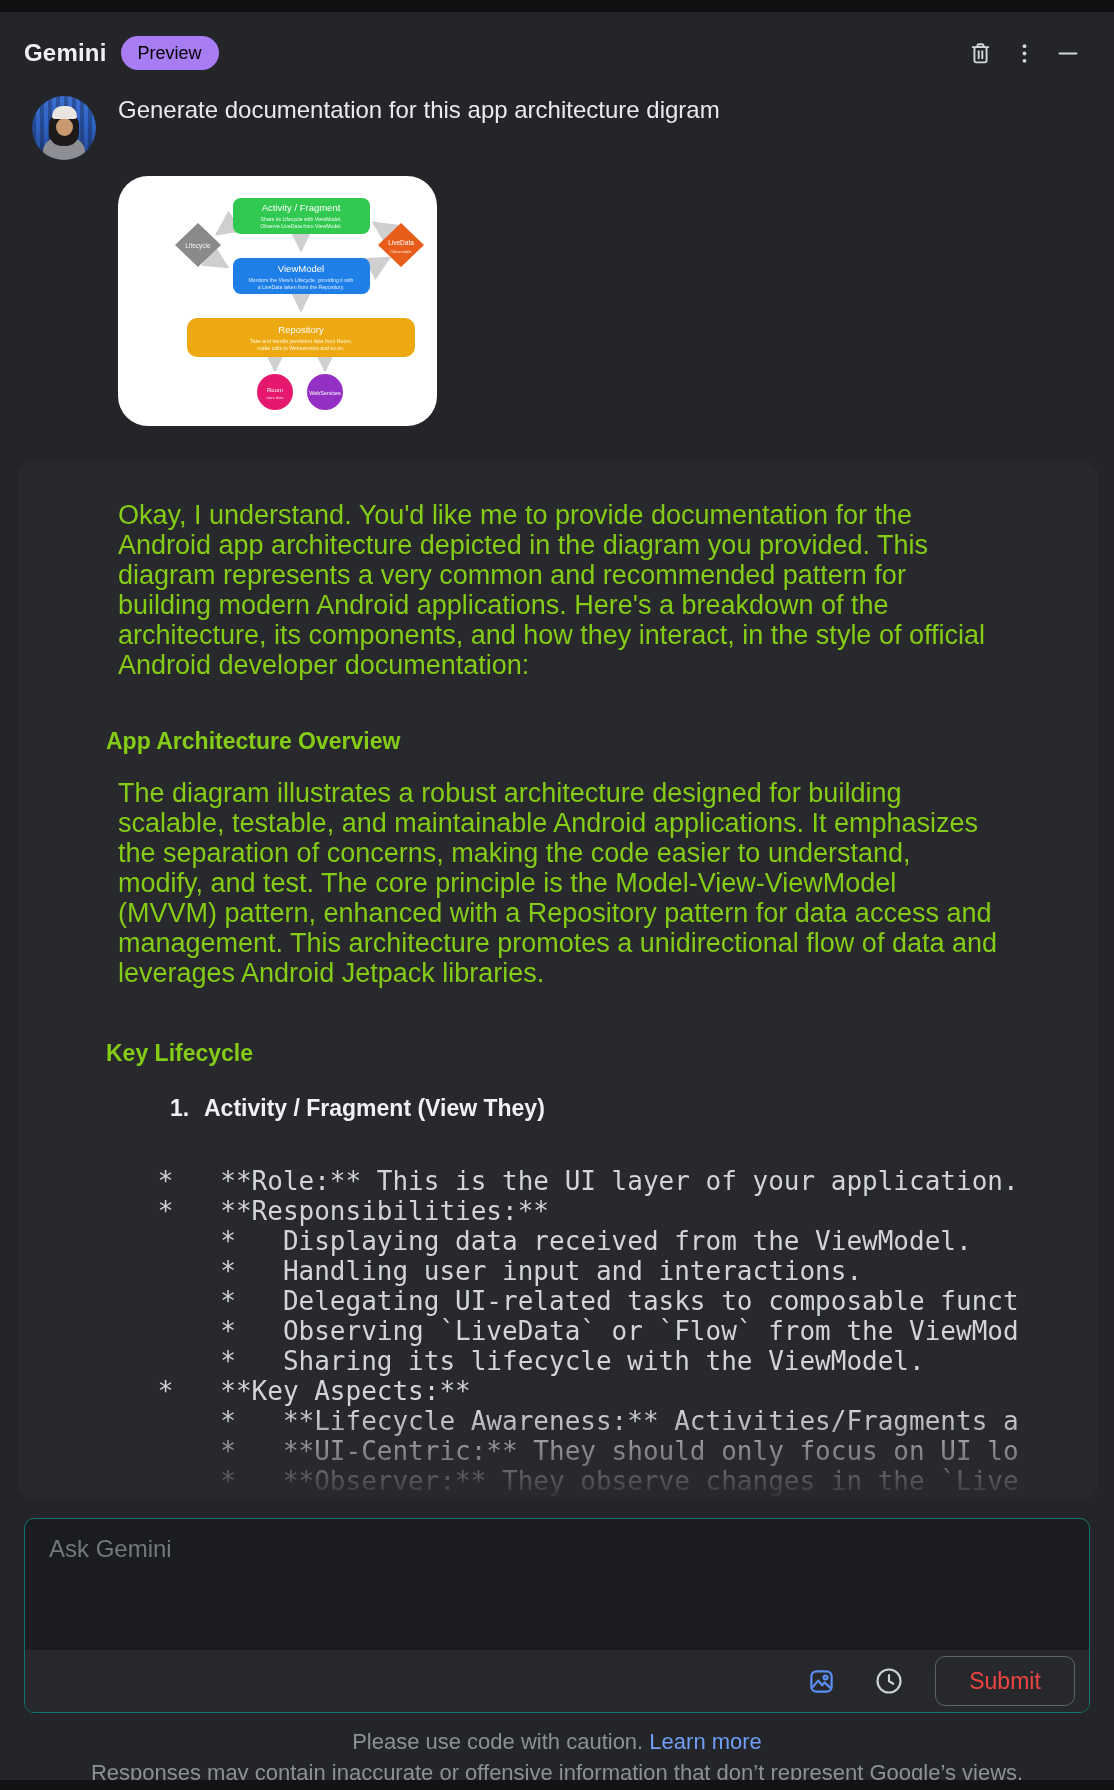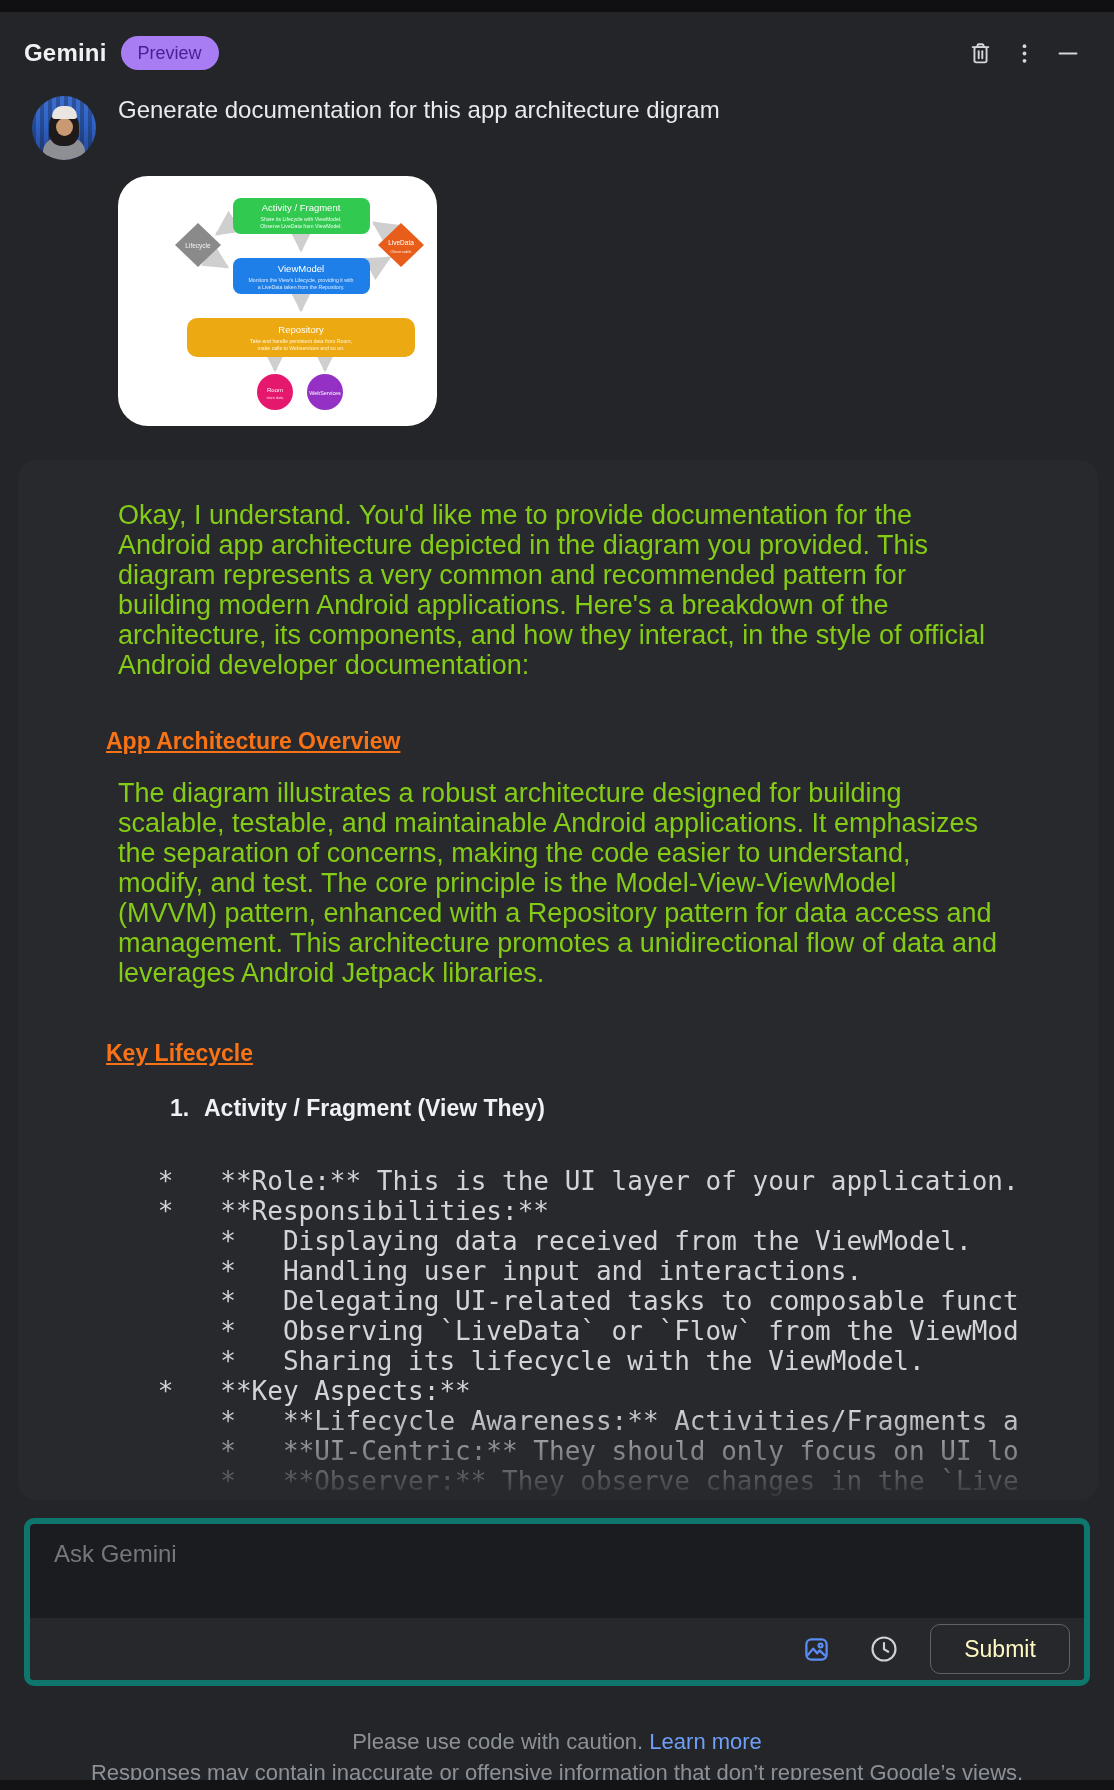--- a/index.html
+++ b/index.html
@@ -4,21 +4,21 @@
 <style>
   html,body{margin:0;padding:0;background:#111;}
   .screen{position:relative;width:1114px;height:1790px;background:#242528;overflow:hidden;
           font-family:"Liberation Sans",sans-serif;color:#e4e5e9;}
   .top-strip{position:absolute;top:0;left:0;width:100%;height:12px;background:#101013;}
   .bottom-strip{position:absolute;bottom:0;left:0;width:100%;height:10px;background:#131316;}
 
   
   .header{position:absolute;top:22px;left:0;width:100%;height:62px;display:flex;align-items:center;padding:0 24px;box-sizing:border-box;}
   .app-title{font-size:24px;font-weight:bold;color:#f0f1f3;letter-spacing:.2px;}
-  .badge{margin-left:14px;background:#a87cf2;color:#4c1d95;font-size:18px;line-height:34px;height:34px;
+  .badge{margin-left:14px;background:#a87cf2;color:#000000;font-size:18px;line-height:34px;height:34px;
          padding:0 17px;border-radius:17px;}
   .header-spacer{flex:1;}
   .icon-btn{background:none;border:none;padding:0;margin:0;cursor:pointer;display:flex;align-items:center;justify-content:center;width:44px;height:44px;}
   .icon-btn svg{display:block;}
 
   
   .user-row{position:absolute;top:96px;left:32px;right:24px;display:flex;}
   .avatar{width:64px;height:64px;border-radius:50%;overflow:hidden;position:relative;flex:0 0 64px;
           background:
             repeating-linear-gradient(90deg, rgba(0,0,0,.25) 0 4px, rgba(255,255,255,0) 4px 8px),
@@ -33,36 +33,36 @@
   .diagram-card{position:absolute;top:176px;left:118px;width:319px;height:250px;background:#ffffff;border-radius:30px;overflow:hidden;}
   .diagram-card svg{display:block;}
 
   
   .response-card{position:absolute;top:460px;left:18px;width:1080px;height:1040px;background:#28292d;border-radius:18px;
                  overflow:hidden;padding:28px 78px 0 88px;box-sizing:border-box;}
   .response-card::after{content:"";position:absolute;left:0;bottom:0;width:100%;height:90px;
                  background:linear-gradient(180deg,rgba(40,41,45,0),rgba(40,41,45,.96));pointer-events:none;}
   .spark{position:absolute;top:482px;left:38px;width:40px;height:40px;}
   .resp-p{margin:12px;font-size:27px;line-height:30px;color:#84cc16;max-width:880px;}
-  .resp-h{margin:46px 0 22px 0;font-size:23px;line-height:30px;font-weight:bold;color:#f97316;text-decoration:underline;}
+  .resp-h{margin:46px 0 22px 0;font-size:23px;line-height:30px;font-weight:bold;color:#84cc16;}
   .resp-h.second{margin:50px 0 25px 0;}
   .resp-li{display:flex;font-size:23px;line-height:30px;font-weight:bold;color:#f0f1f4;margin:0 0 0 64px;}
   .resp-li .num{width:34px;}
   .code-block{margin:43px 0 0 36px;font-family:"DejaVu Sans Mono",monospace;font-size:26px;line-height:30px;
               color:#d2d4d8;white-space:pre;overflow:hidden;}
 
   
-  .input-box{position:absolute;top:1518px;left:24px;width:1066px;height:168px;border:6px solid #0f766e;border-radius:10px;
+  .input-box{position:absolute;top:1518px;left:24px;width:1066px;height:195px;border:1px solid #0f766e;border-radius:10px;
              box-sizing:border-box;overflow:hidden;display:flex;flex-direction:column;background:#1b1c1f;}
   .input-box textarea{flex:1;background:transparent;border:none;outline:none;resize:none;
              padding:16px 24px;font-family:"Liberation Sans",sans-serif;font-size:24px;color:#e4e5e9;}
   .input-box textarea::placeholder{color:#74787e;}
   .input-actions{height:62px;background:#27282b;display:flex;align-items:center;justify-content:flex-end;gap:24px;padding:0 14px 0 24px;}
   .submit-btn{width:140px;height:50px;border:1px solid #5f6368;border-radius:10px;background:transparent;
-              color:#fef9c3;font-size:23px;font-family:"Liberation Sans",sans-serif;cursor:pointer;}
+              color:#ef4444;font-size:23px;font-family:"Liberation Sans",sans-serif;cursor:pointer;}
 
   
   .footer{position:absolute;top:1726px;left:0;width:100%;text-align:center;font-size:22px;line-height:31px;color:#8c9097;}
   .footer a{color:#6f9ff7;text-decoration:none;}
 </style>
 </head>
 <body>
 
 <div class="screen">
   <div class="top-strip"></div>

